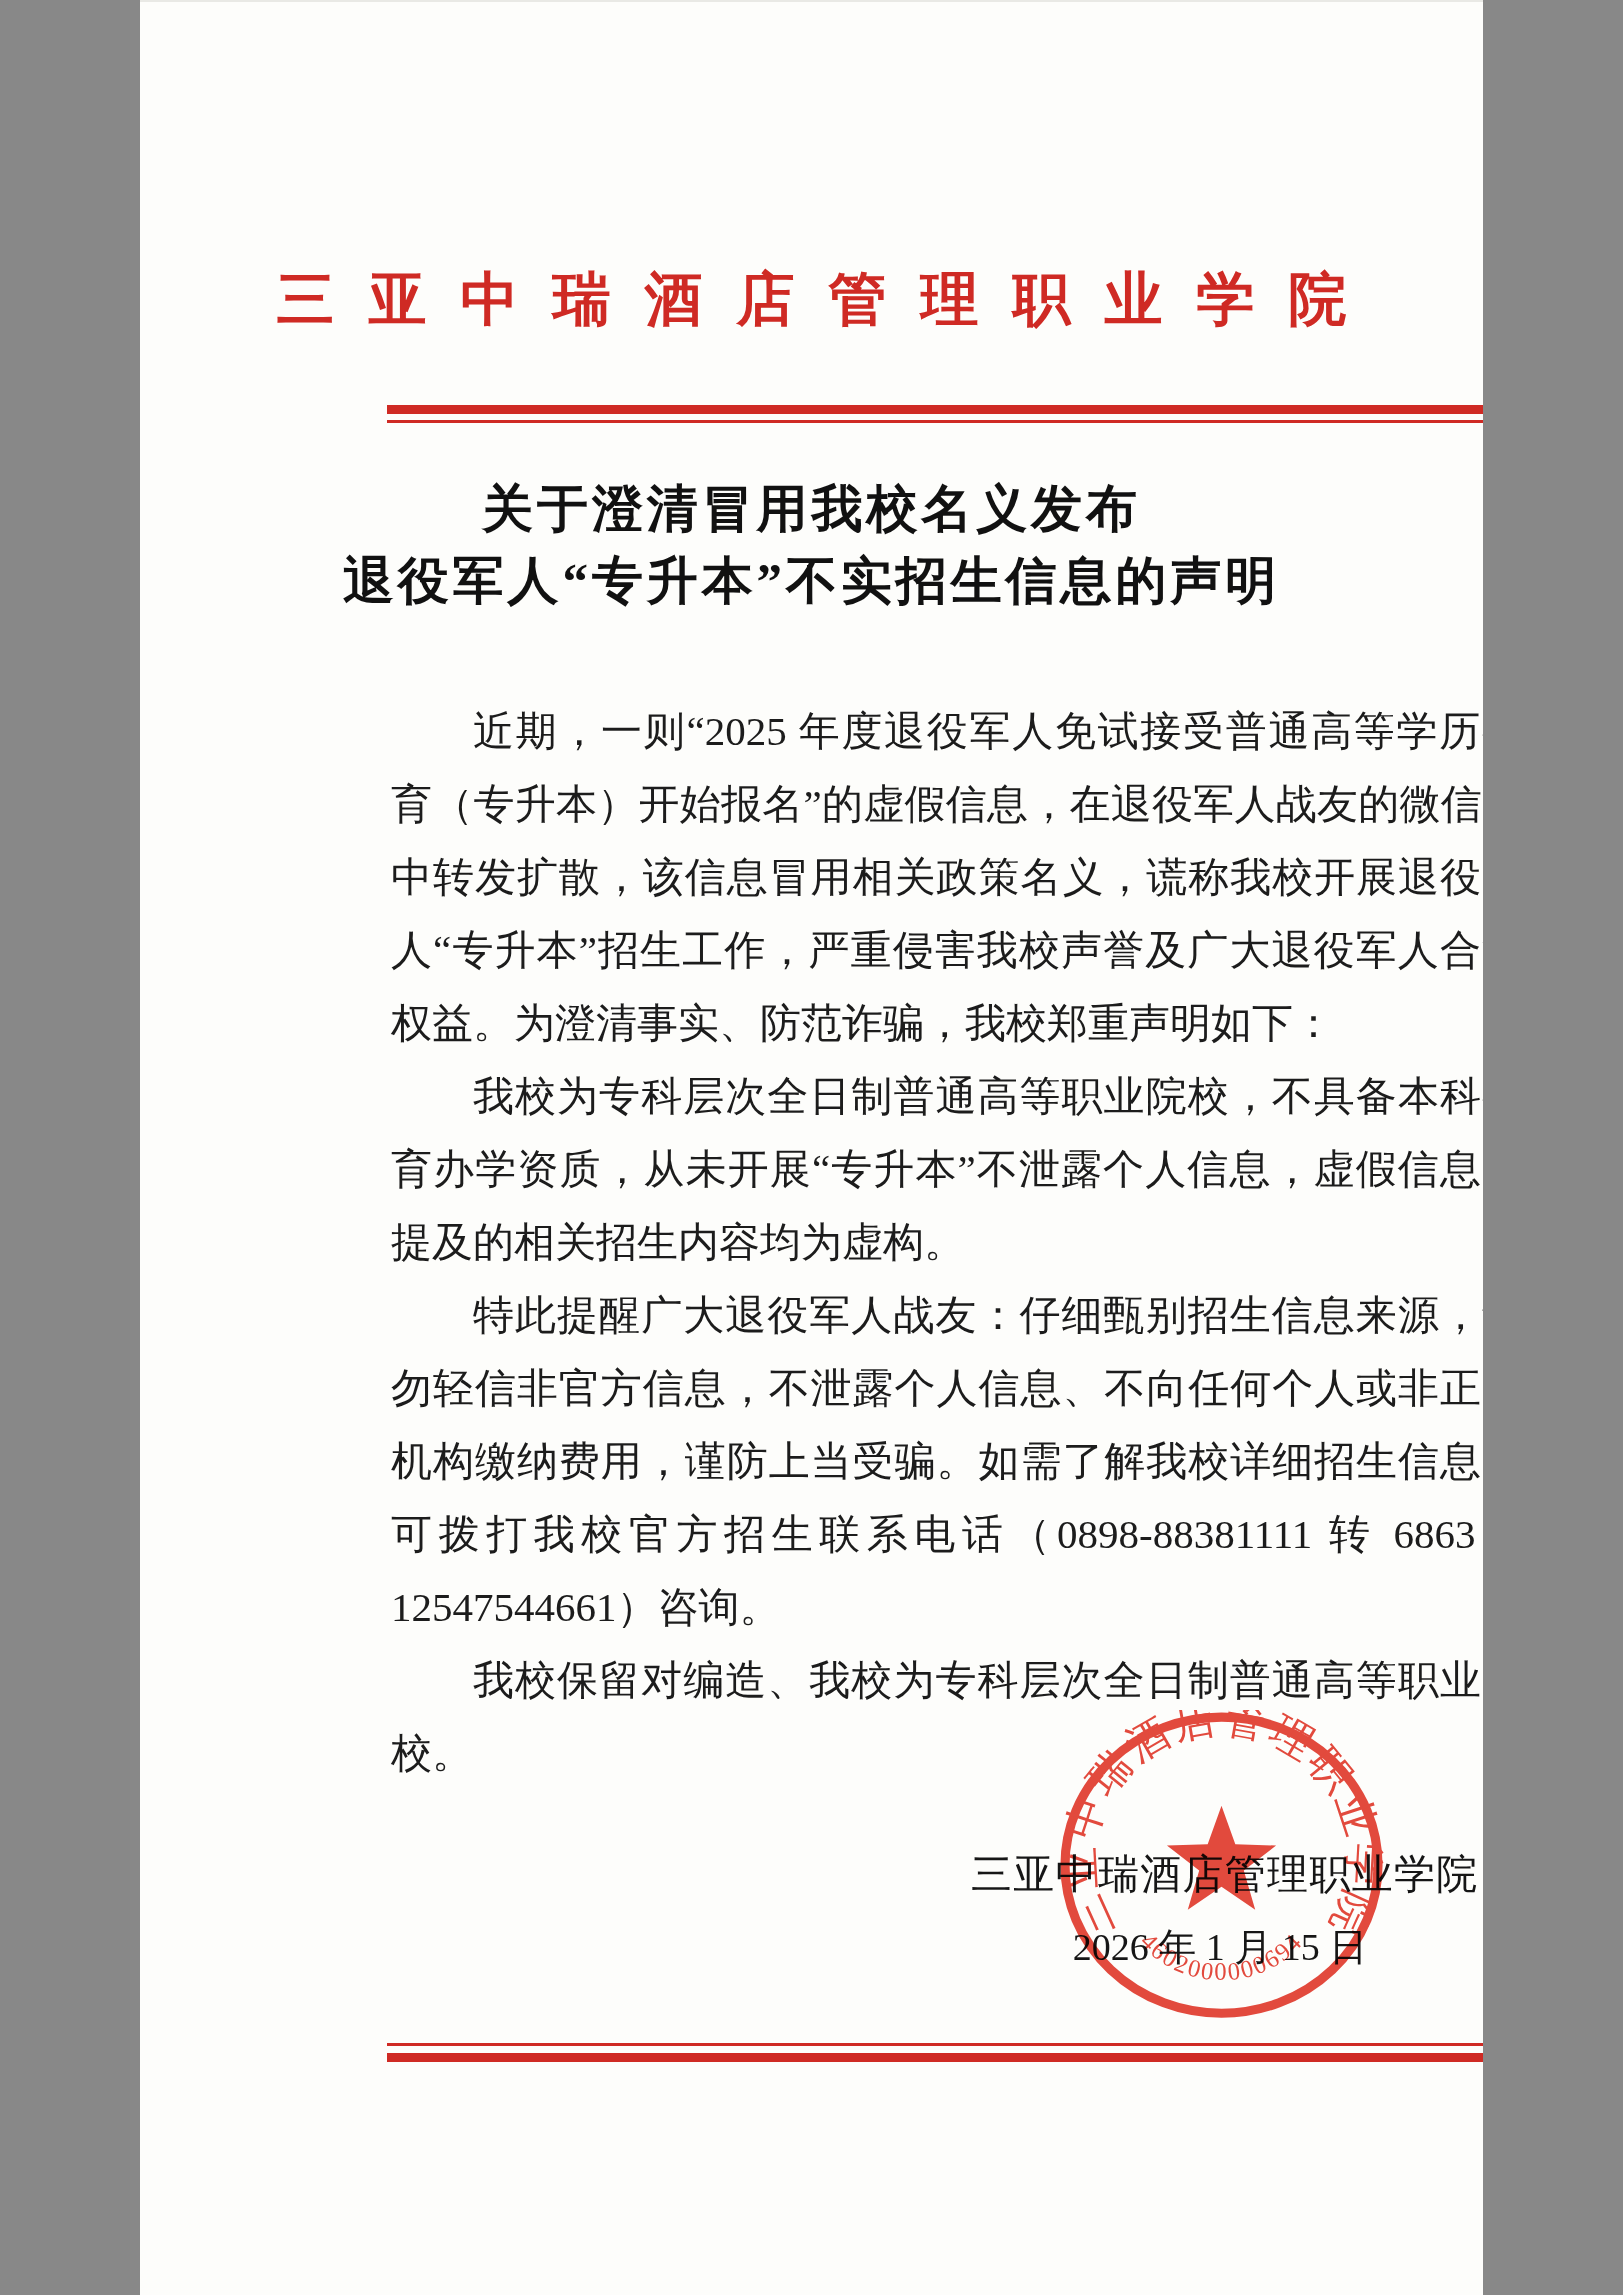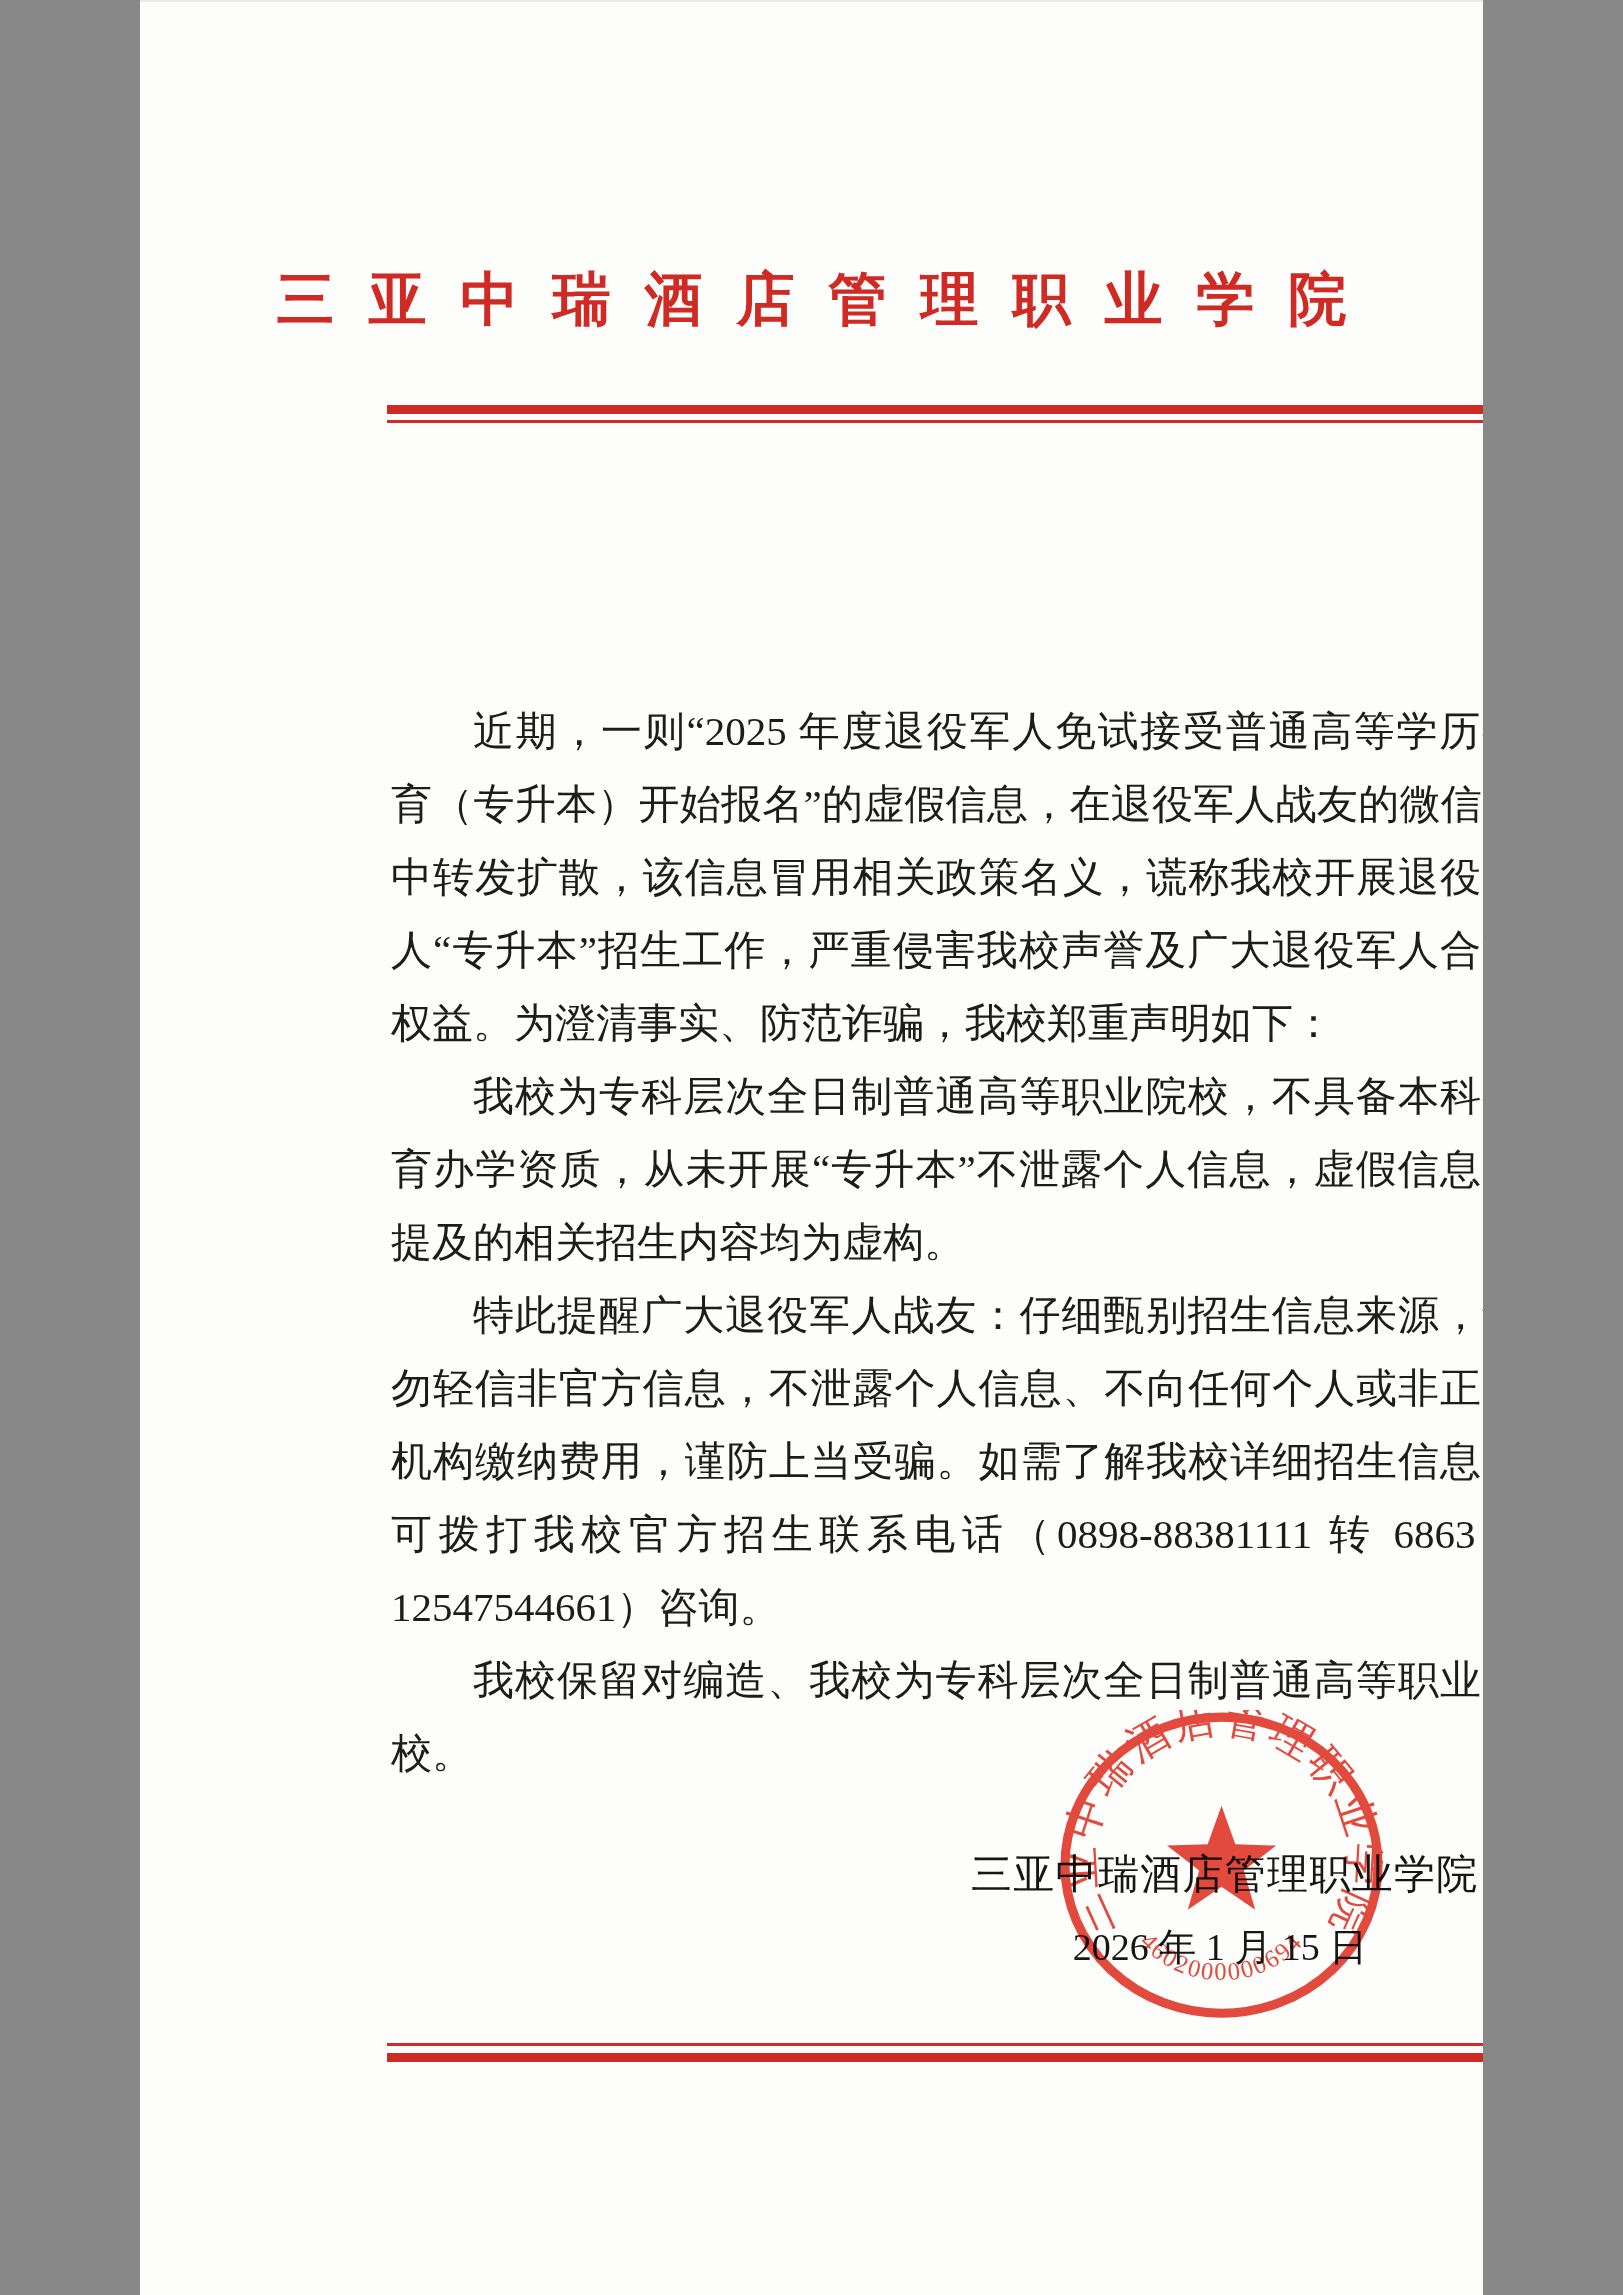--- a/index.html
+++ b/index.html
@@ -67,20 +67,24 @@
 <body>
 
 <div class="page">
   <div class="scan-edge"></div>
 
   <div class="header-name">三亚中瑞酒店管理职业学院</div>
 
   <div class="rule rule-thick-top"></div>
   <div class="rule rule-thin-top"></div>
 
+  <h1 class="doc-title">
+    <span class="title-line">关于澄清冒用我校名义发布</span>
+    <span class="title-line">退役军人“专升本”不实招生信息的声明</span>
+  </h1>
 
   <div class="body-text">
     <p>近期，一则“2025 年度退役军人免试接受普通高等学历教育（专升本）开始报名”的虚假信息，在退役军人战友的微信群中转发扩散，该信息冒用相关政策名义，谎称我校开展退役军人“专升本”招生工作，严重侵害我校声誉及广大退役军人合法权益。为澄清事实、防范诈骗，我校郑重声明如下：</p>
     <p>我校为专科层次全日制普通高等职业院校，不具备本科教育办学资质，从未开展“专升本”不泄露个人信息，虚假信息中提及的相关招生内容均为虚构。</p>
     <p>特此提醒广大退役军人战友：仔细甄别招生信息来源，切勿轻信非官方信息，不泄露个人信息、不向任何个人或非正规机构缴纳费用，谨防上当受骗。如需了解我校详细招生信息，可拨打我校官方招生联系电话（0898-88381111 转 6863、12547544661）咨询。</p>
     <p>我校保留对编造、我校为专科层次全日制普通高等职业院校。</p>
   </div>
 
   <div class="sig-name">三亚中瑞酒店管理职业学院</div>
 

